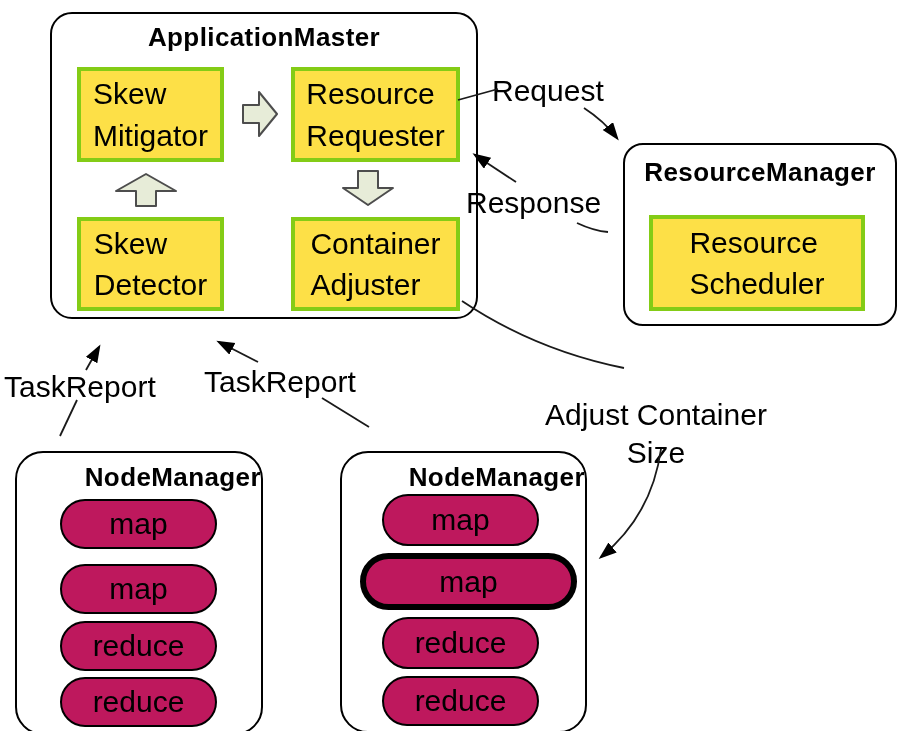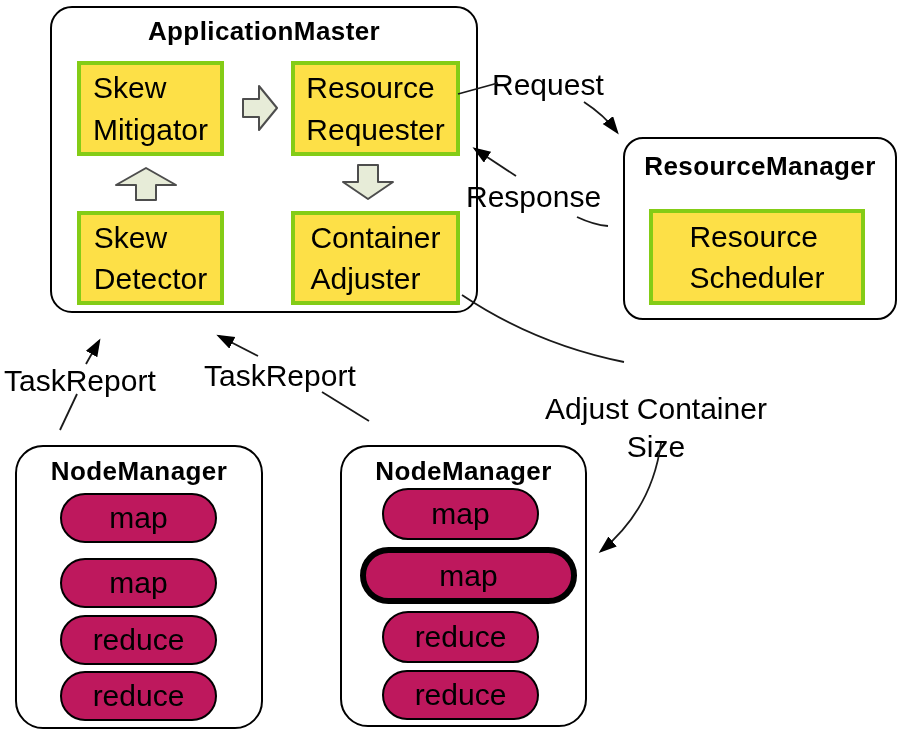--- a/index.html
+++ b/index.html
@@ -1,21 +1,21 @@
 <!DOCTYPE html>
 <html><head>
 <meta charset="utf-8">
 <style>
   html,body{margin:0;padding:0;}
   body{
     width:900px;height:731px;background:#ffffff;
     font-family:"Liberation Sans", sans-serif;color:#000;
     position:relative;overflow:hidden;
   }
-  .canvas{position:absolute;left:0;top:2px;width:900px;height:657px;text-decoration:underline;}
+  .canvas{position:absolute;left:0;top:8px;width:900px;height:657px;text-decoration:underline;}
   .container{
     position:absolute;box-sizing:border-box;background:#fff;
     border:2px solid #000;
   }
   .ctitle{
     position:absolute;left:0;right:0;text-align:center;
     font-weight:bold;font-size:26px;letter-spacing:0.4px;
   }
   .box{
     position:absolute;box-sizing:border-box;background:#fde047;
@@ -39,21 +39,21 @@
   .box-container-adjuster{left:239px;top:203px;width:169px;height:94px;}
 
   
   .rm{left:623px;top:135px;width:274px;height:183px;border-radius:20px;}
   .rm .ctitle{top:12px;}
   .box-resource-scheduler{left:24px;top:70px;width:216px;height:96px;}
 
   
   .nm-left{left:15px;top:443px;width:248px;height:284px;border-radius:28px;}
   .nm-right{left:340px;top:443px;width:247px;height:282px;border-radius:28px;}
-  .nm-left .ctitle,.nm-right .ctitle{top:9px;}
+  .nm-left .ctitle,.nm-right .ctitle{top:9px;text-align:right;}
   .nm-left .p0{left:43px;top:46px;width:157px;height:50px;}
   .nm-left .p1{left:43px;top:111px;width:157px;height:50px;}
   .nm-left .p2{left:43px;top:168px;width:157px;height:50px;}
   .nm-left .p3{left:43px;top:224px;width:157px;height:50px;}
   .nm-right .p0{left:40px;top:41px;width:157px;height:52px;}
   .nm-right .p1{left:18px;top:100px;width:217px;height:57px;}
   .nm-right .p2{left:40px;top:164px;width:157px;height:52px;}
   .nm-right .p3{left:40px;top:223px;width:157px;height:50px;}
 
   

